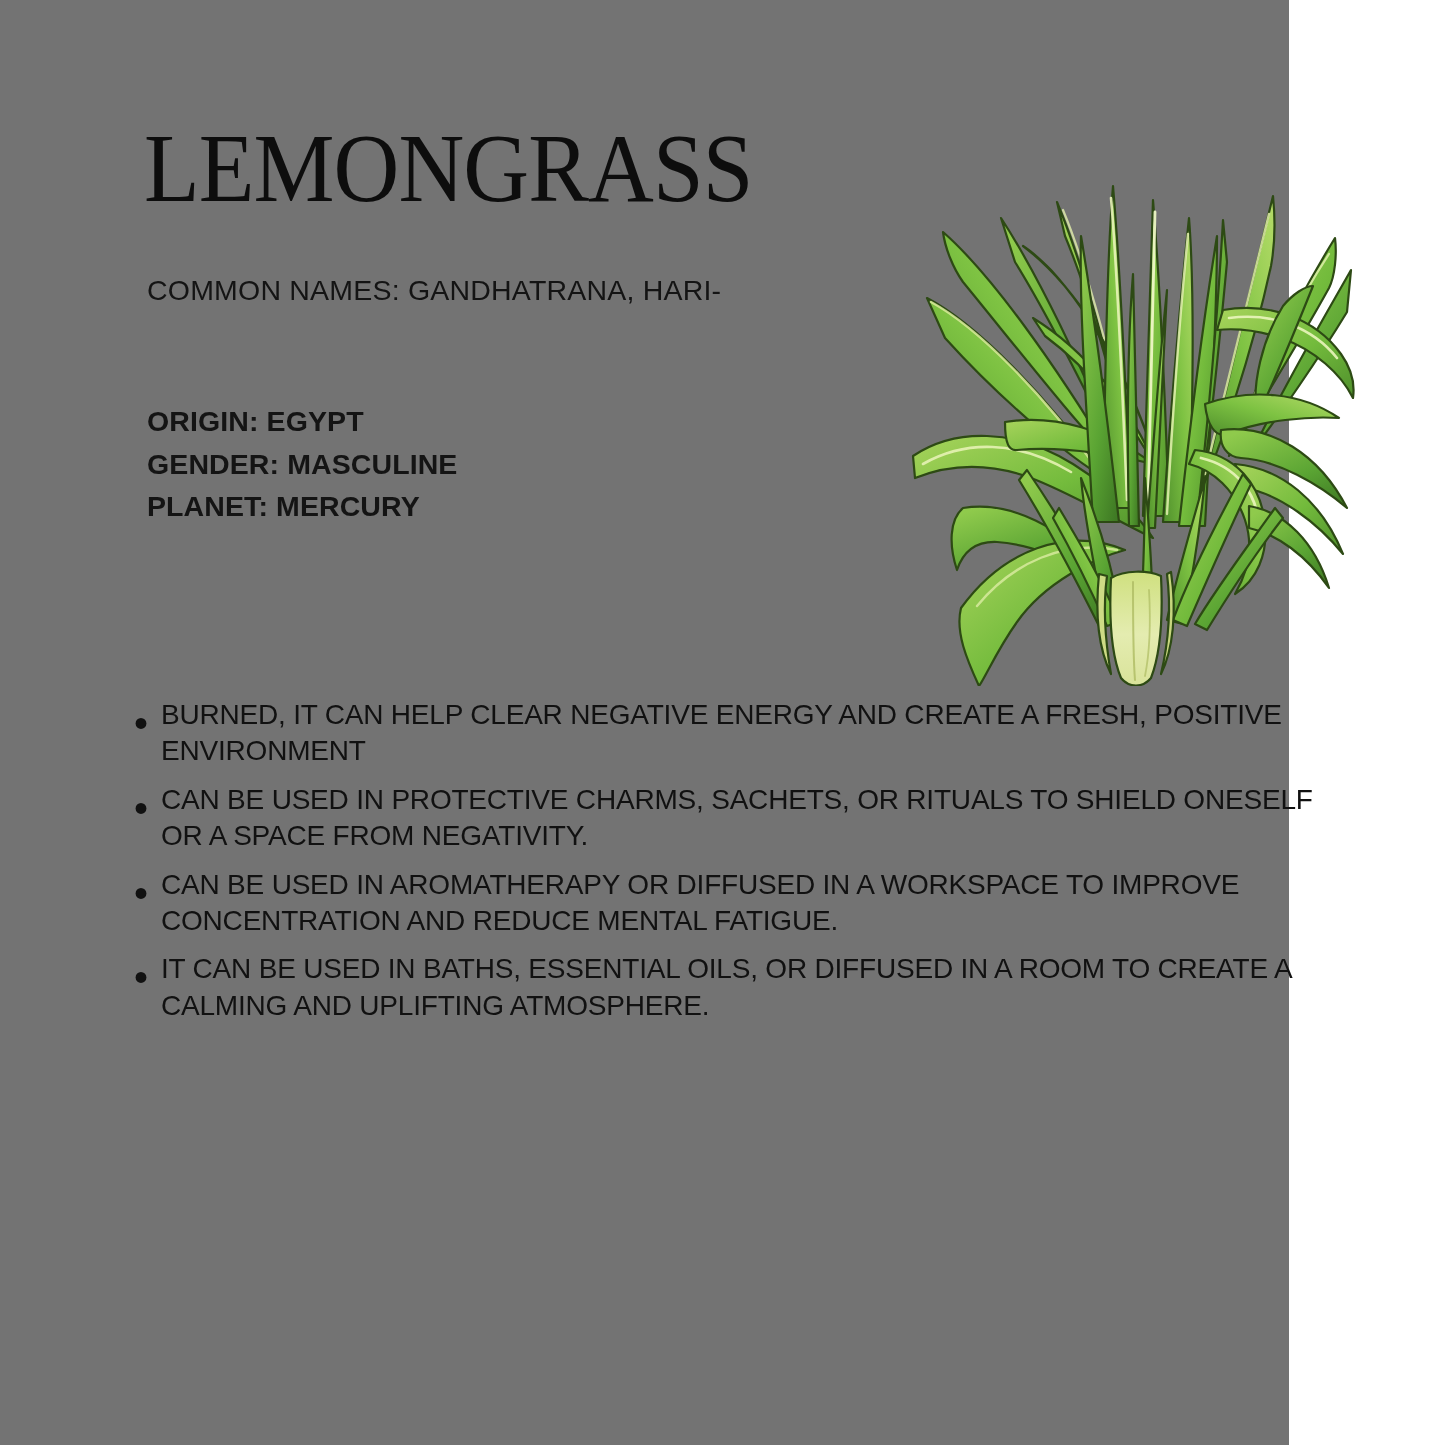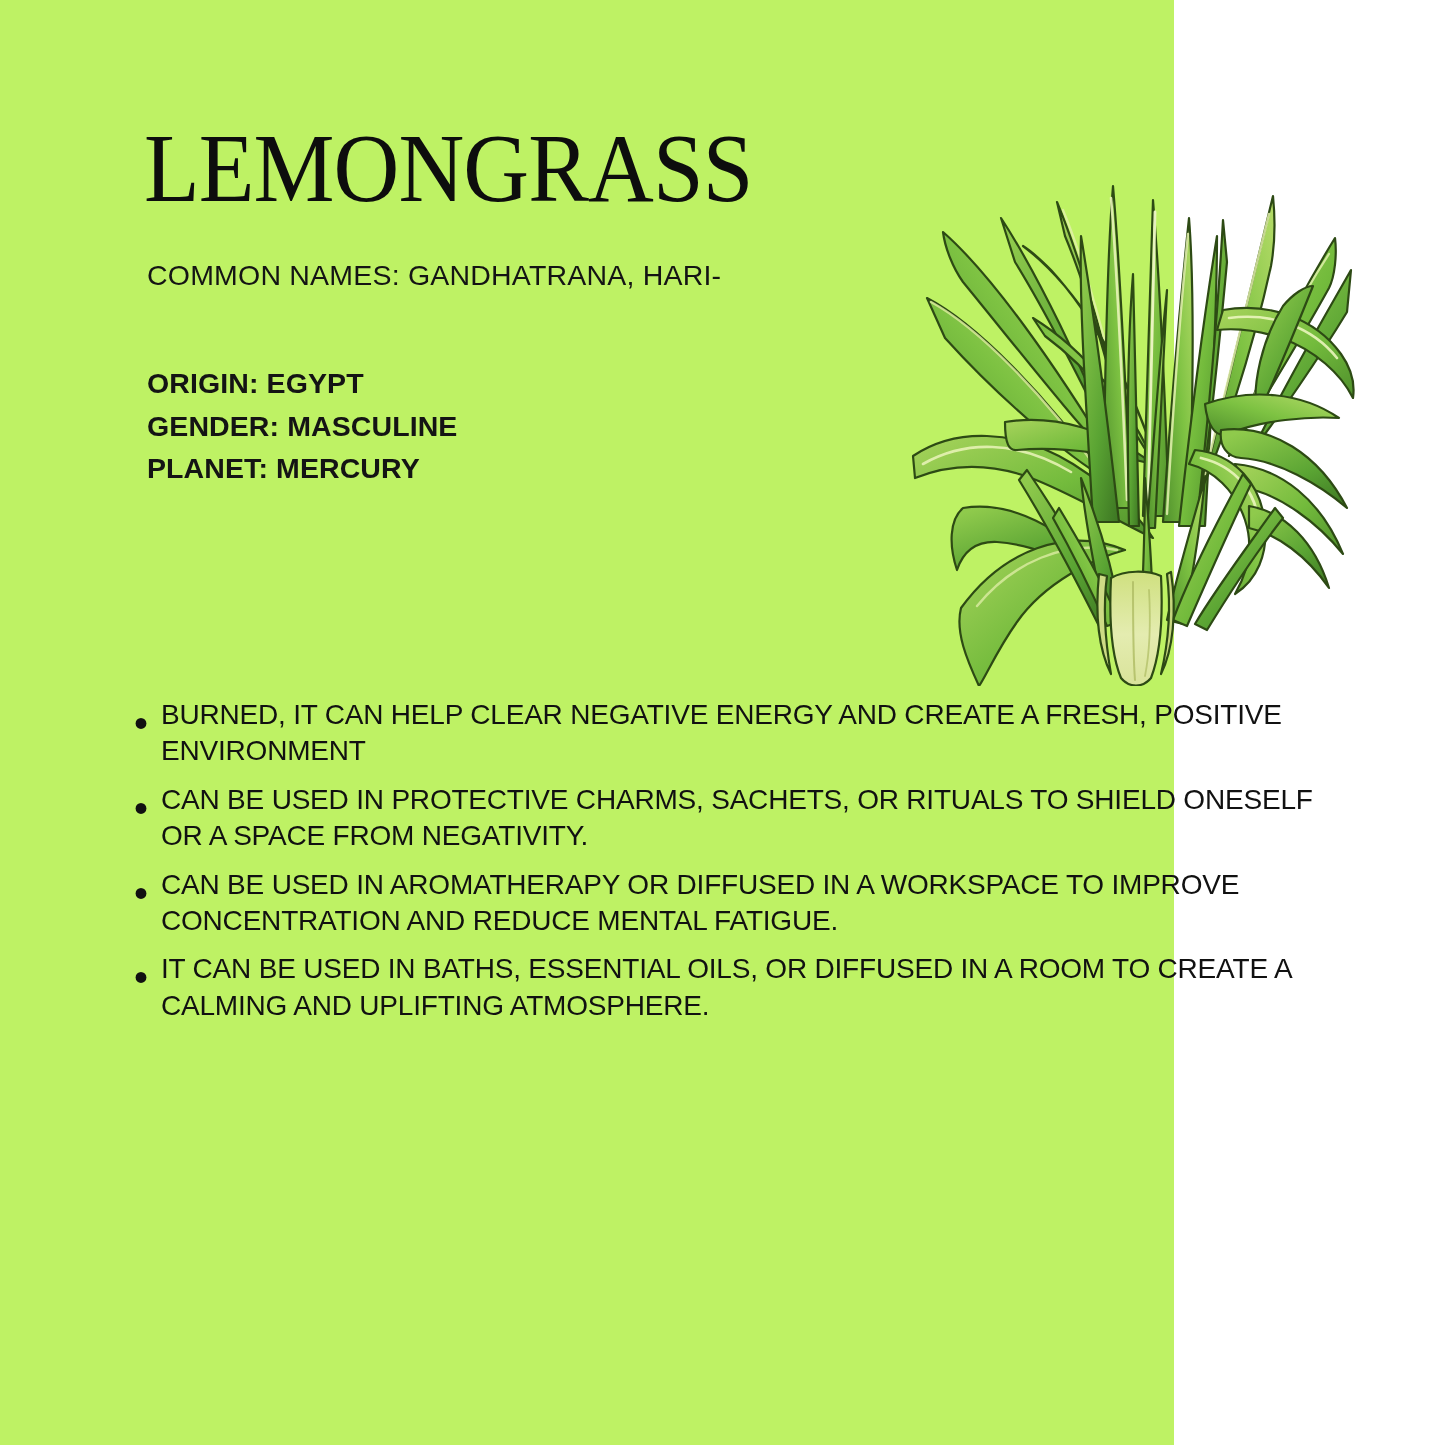--- a/index.html
+++ b/index.html
@@ -3,48 +3,48 @@
 <meta charset="utf-8">
 <style>
   * { margin:0; padding:0; box-sizing:border-box; }
   html, body {
     width:1445px; height:1445px;
     background:#ffffff;
     font-family:"Liberation Sans", sans-serif;
     color:#111111;
     overflow:hidden;
   }
-  .page { position:relative; width:1174px; height:1445px; background:#bef264; }
+  .page { position:relative; width:1289px; height:1445px; background:#737373; }
 
   
   .title {
     position:absolute;
     left:144px; top:119px;
     font-family:"Liberation Serif", serif;
     font-size:98px;
     line-height:1.0;
     letter-spacing:-1px;
     font-weight:400;
     color:#0d0d0d;
     transform:scaleX(0.93);
     transform-origin:left top;
     white-space:nowrap;
   }
 
   
-  .meta { position:absolute; left:147px; top:255px; width:700px; }
+  .meta { position:absolute; left:147px; top:270px; width:700px; }
   .meta-line {
     font-size:28.5px;
     line-height:1.42;
     letter-spacing:0.2px;
     font-weight:400;
     color:#141414;
   }
   .meta-gap { height:44px; }
-  .meta-attrs { margin-top:23px; }
+  .meta-attrs { margin-top:46px; }
   .meta-attrs .meta-line {
     font-weight:700;
     line-height:1.48;
     letter-spacing:0.1px;
   }
 
   
   .plant {
     position:absolute;
     left:905px; top:178px;

